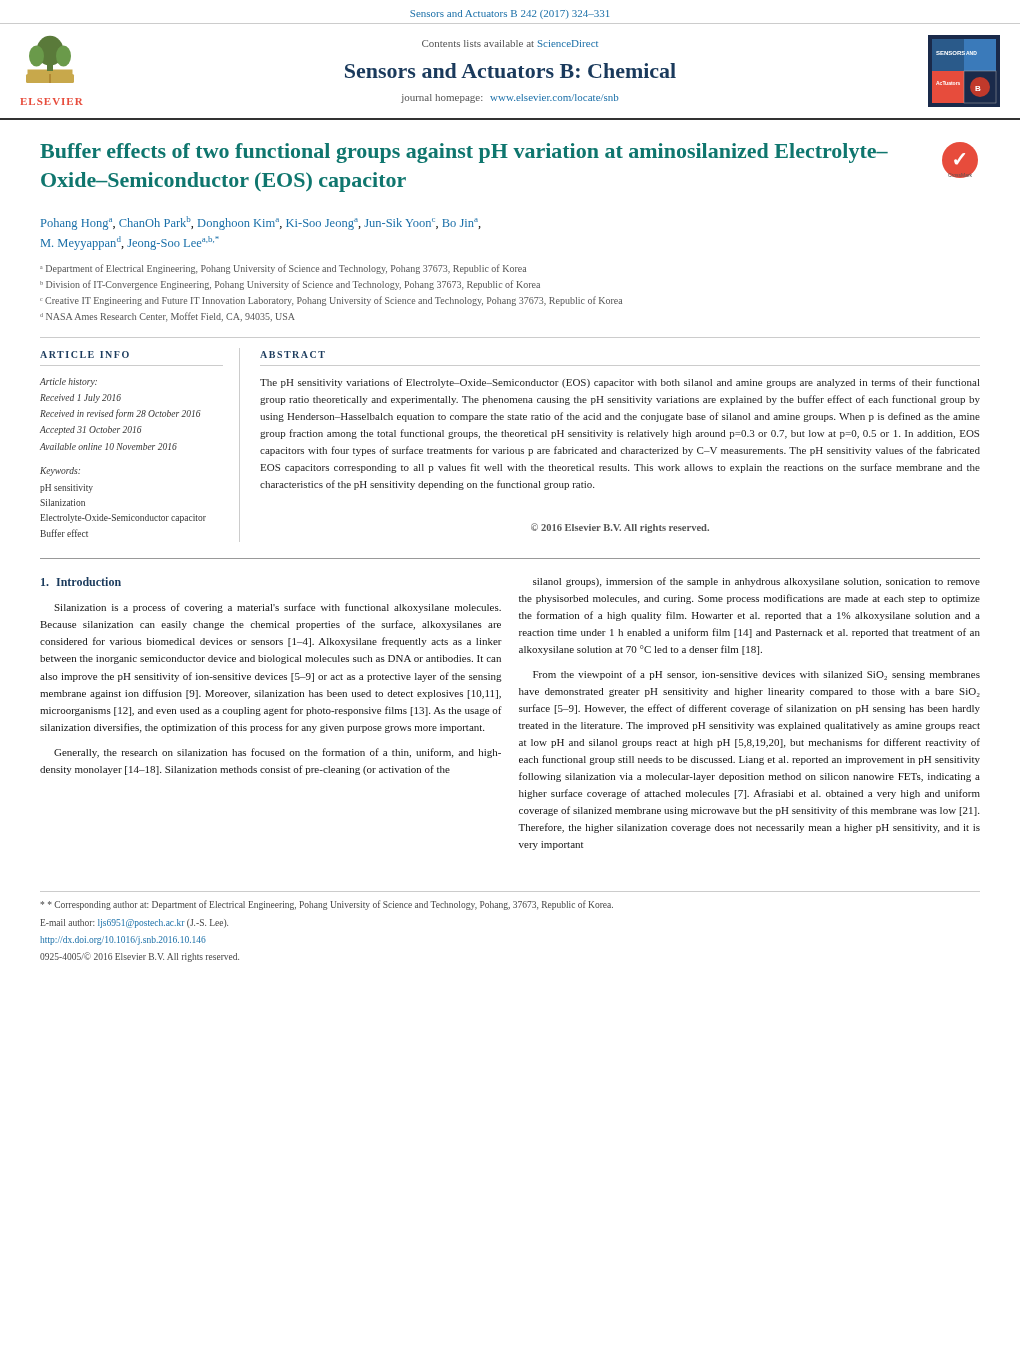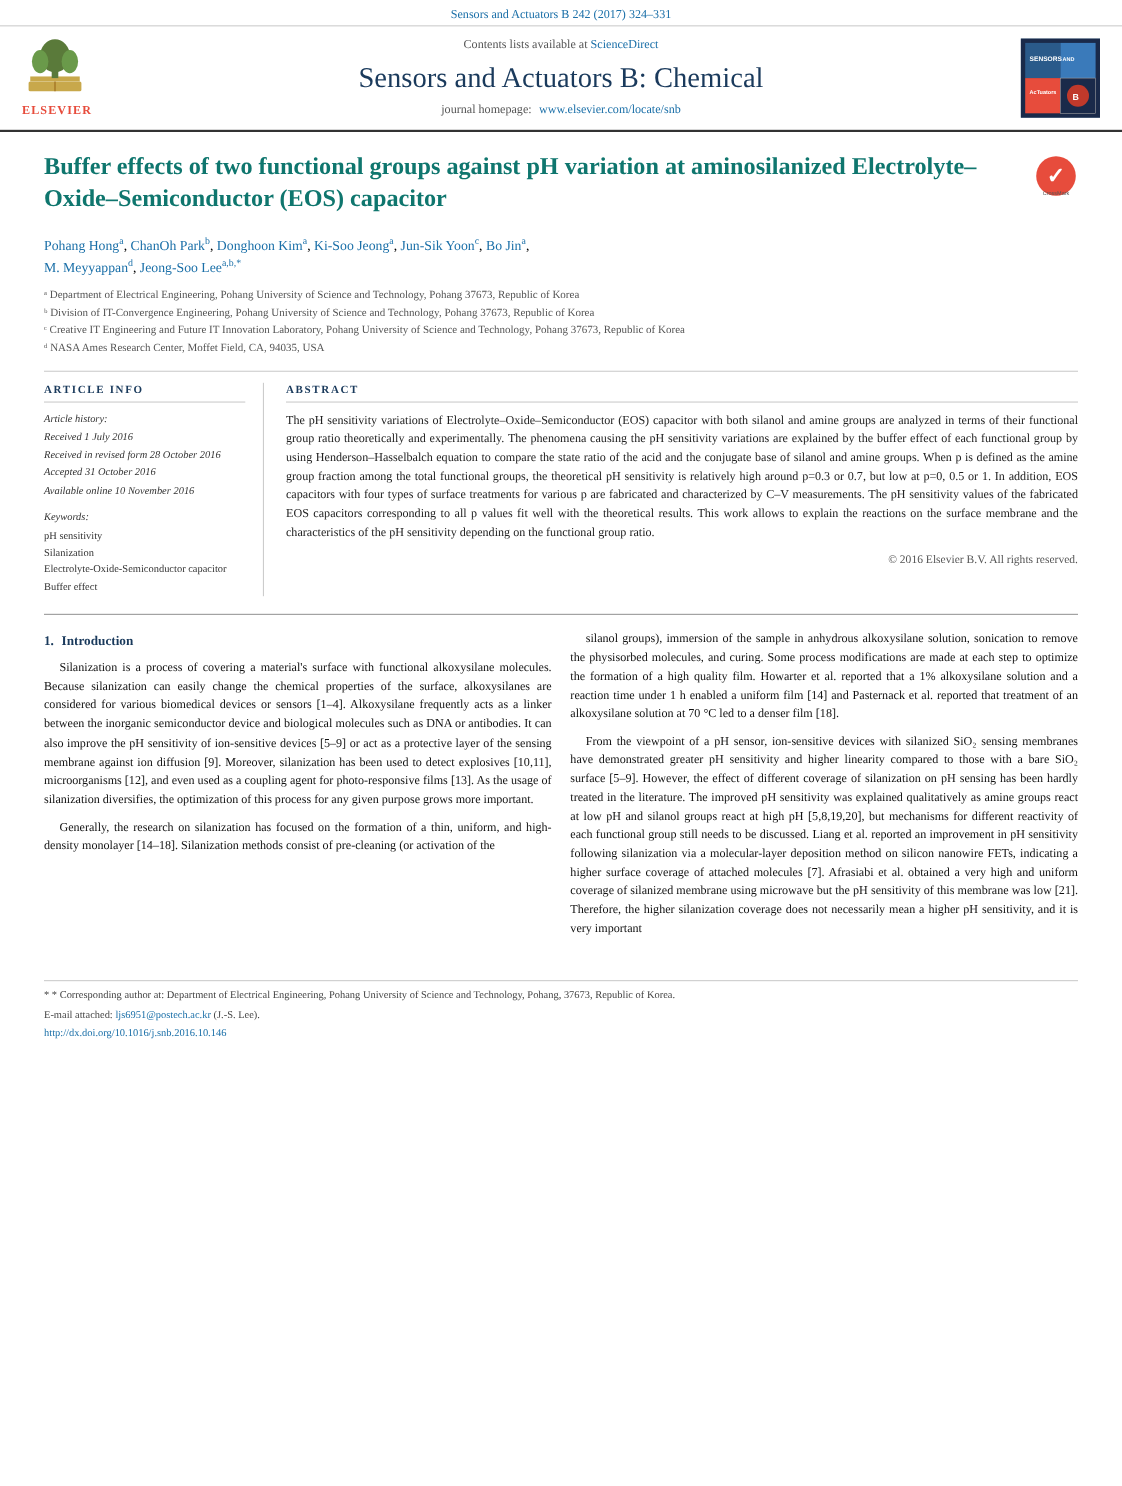--- a/index.html
+++ b/index.html
@@ -57,22 +57,22 @@
     }
 
     .contents-line {
       font-size: 11px;
       color: #555;
       margin-bottom: 4px;
     }
     .contents-line a { color: #1a6fa8; }
 
     .journal-name-big {
-      font-size: 26px;
-      font-weight: normal;
+      font-size: 22px;
+      font-weight: bold;
       color: #1a3a5c;
       margin-bottom: 4px;
     }
 
     .homepage-line {
       font-size: 11px;
       color: #555;
     }
     .homepage-line a { color: #1a6fa8; }
 
@@ -210,22 +210,23 @@
     .abstract-text {
       font-size: 11px;
       line-height: 1.55;
       color: #222;
       text-align: justify;
     }
 
     .copyright-line {
       font-size: 10.5px;
       color: #555;
-      text-align: right;
-      margin-top: 10px;
+      text-align: center;
+      margin-top: 28px;
+      font-weight: bold;
     }
 
     .thick-divider {
       border: none;
       border-top: 1px solid #999;
       margin: 14px 0;
     }
 
     
     .body-two-col {
@@ -408,22 +409,23 @@
       <p>From the viewpoint of a pH sensor, ion-sensitive devices with silanized SiO₂ sensing membranes have demonstrated greater pH sensitivity and higher linearity compared to those with a bare SiO₂ surface [5–9]. However, the effect of different coverage of silanization on pH sensing has been hardly treated in the literature. The improved pH sensitivity was explained qualitatively as amine groups react at low pH and silanol groups react at high pH [5,8,19,20], but mechanisms for different reactivity of each functional group still needs to be discussed. Liang et al. reported an improvement in pH sensitivity following silanization via a molecular-layer deposition method on silicon nanowire FETs, indicating a higher surface coverage of attached molecules [7]. Afrasiabi et al. obtained a very high and uniform coverage of silanized membrane using microwave but the pH sensitivity of this membrane was low [21]. Therefore, the higher silanization coverage does not necessarily mean a higher pH sensitivity, and it is very important</p>
     </div>
 
   </div>
 
   <div class="footnote-section">
     <p>
       * <span>* Corresponding author at: Department of Electrical Engineering, Pohang University of Science and Technology, Pohang, 37673, Republic of Korea.</span>
     </p>
     <p>
-      <span>E-mail attached:</span>
+      <span>E-mail author:</span>
       <a class="blue" style="color:#1a6fa8;">ljs6951@postech.ac.kr</a>
       <span>(J.-S. Lee).</span>
     </p>
     <p>
       <a class="blue" style="color:#1a6fa8;">http://dx.doi.org/10.1016/j.snb.2016.10.146</a>
     </p>
+    <p>0925-4005/© 2016 Elsevier B.V. All rights reserved.</p>
   </div>
 
 </div>
 
 </body></html>

